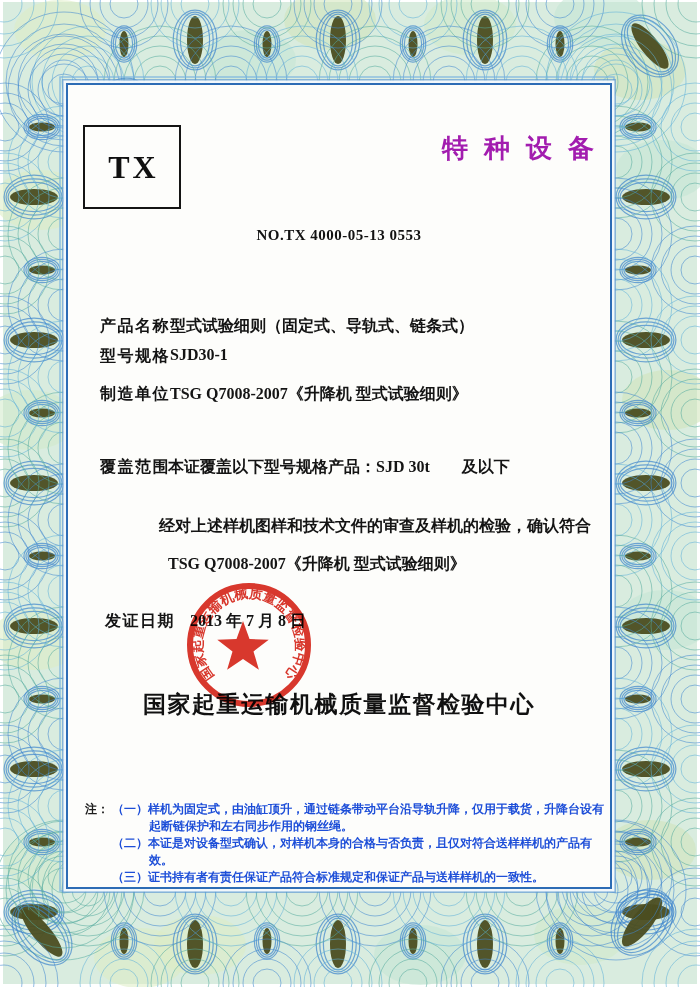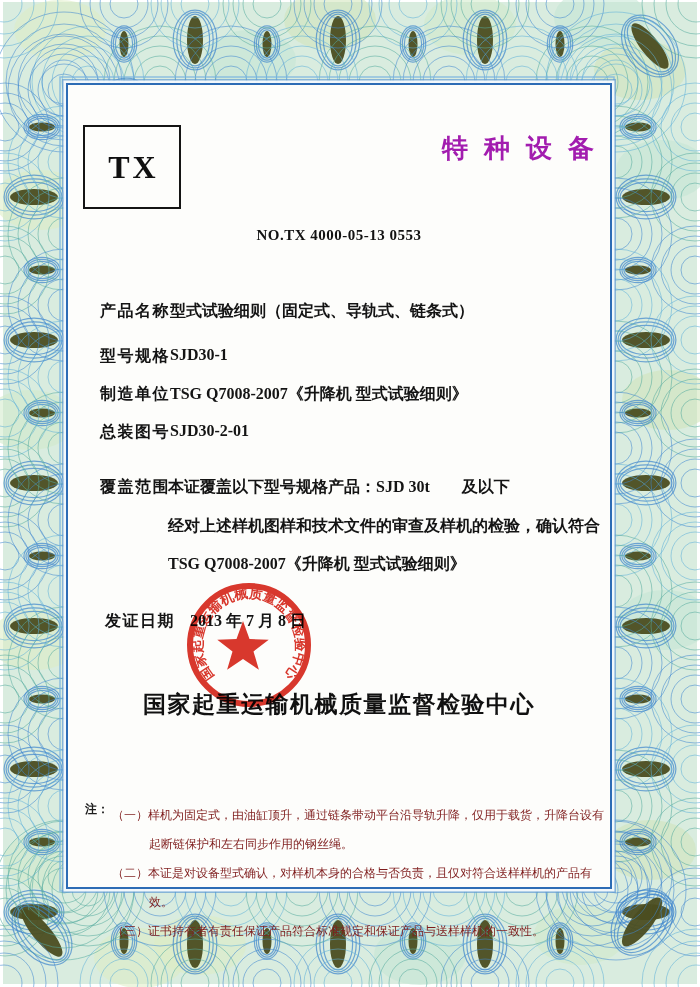--- a/index.html
+++ b/index.html
@@ -32,39 +32,39 @@
     font-family:"Liberation Sans","DejaVu Sans",sans-serif;
     font-size:39px;font-weight:700;letter-spacing:2px;color:#0d0d0d;
   }
   .cert-no{
     left:0;top:142px;width:100%;text-align:center;
     font-size:15px;font-weight:700;letter-spacing:.5px;color:#121212;
   }
   .row{left:0;top:0;width:100%;height:22px;}
   .row .lbl{left:32px;font-size:16px;font-weight:700;letter-spacing:1.5px;white-space:nowrap;color:#141414;}
   .row .val{left:102px;font-size:16px;font-weight:700;white-space:nowrap;color:#141414;}
-  .r1{top:184px}.r2{top:216px}.r3{top:261px}.r4{top:299px}.r5{top:337px}
-  .c0{top:392px}.c1{top:431px}.c2{top:469px}
+  .r1{top:184px}.r2{top:231px}.r3{top:261px}.r4{top:299px}.r5{top:337px}
+  .c0{top:372px}.c1{top:431px}.c2{top:469px}
   .rd{top:526px}
   .rd .lbl{left:37px}
   .rd .val{left:122px}
   .authority{
     left:0;top:604px;width:100%;text-align:center;
     font-size:23px;font-weight:700;letter-spacing:1.5px;color:#111111;
   }
   .seal{
     left:111px;top:490px;width:140px;height:140px;
     mix-blend-mode:multiply;opacity:.93;pointer-events:none;
   }
   .notes-label{left:17px;top:716px;font-size:12px;font-weight:700;color:#1c1c1c;}
   .notes{left:44px;top:716px;width:494px;}
   .note{
     position:static;display:block;
-    font-size:12px;font-weight:400;line-height:29px;
-    padding-left:37px;text-indent:-37px;color:#7f1d1d;
+    font-size:12px;font-weight:700;line-height:17px;
+    padding-left:37px;text-indent:-37px;color:#1d4ed8;
   }
 </style>
 </head>
 <body>
 
 <div class="page">
 
   <svg id="border-art" viewBox="0 0 700 987" xmlns="http://www.w3.org/2000/svg">
       <rect x="3" y="2" width="694" height="982" fill="#d9ecdf"></rect>
       <ellipse cx="60" cy="30" rx="46" ry="30" fill="#dcecc3" opacity="0.55"></ellipse>
@@ -658,31 +658,27 @@
       <span class="val">型式试验细则（固定式、导轨式、链条式）</span>
     </div>
     <div class="row r3">
       <span class="lbl">型号规格</span>
       <span class="val">SJD30-1</span>
     </div>
     <div class="row r4">
       <span class="lbl">制造单位</span>
       <span class="val">TSG Q7008-2007《升降机 型式试验细则》</span>
     </div>
-    <div class="row r5">
-      <span class="lbl">总装图号</span>
-      <span class="val">SJD30-2-01</span>
-    </div>
 
     <div class="row c0">
       <span class="lbl">覆盖范围</span>
       <span class="val" style="left:100px">本证覆盖以下型号规格产品：SJD 30t　　及以下</span>
     </div>
     <div class="row c1">
-      <span class="val" style="left:100px">经对上述样机图样和技术文件的审查及样机的检验，确认符合</span>
+      <span class="val" style="left:91px">经对上述样机图样和技术文件的审查及样机的检验，确认符合</span>
     </div>
     <div class="row c2">
       <span class="val" style="left:100px">TSG Q7008-2007《升降机 型式试验细则》</span>
     </div>
 
     <div class="row rd">
       <span class="lbl">发证日期</span>
       <span class="val">2013 年 7 月 8 日</span>
     </div>
 

